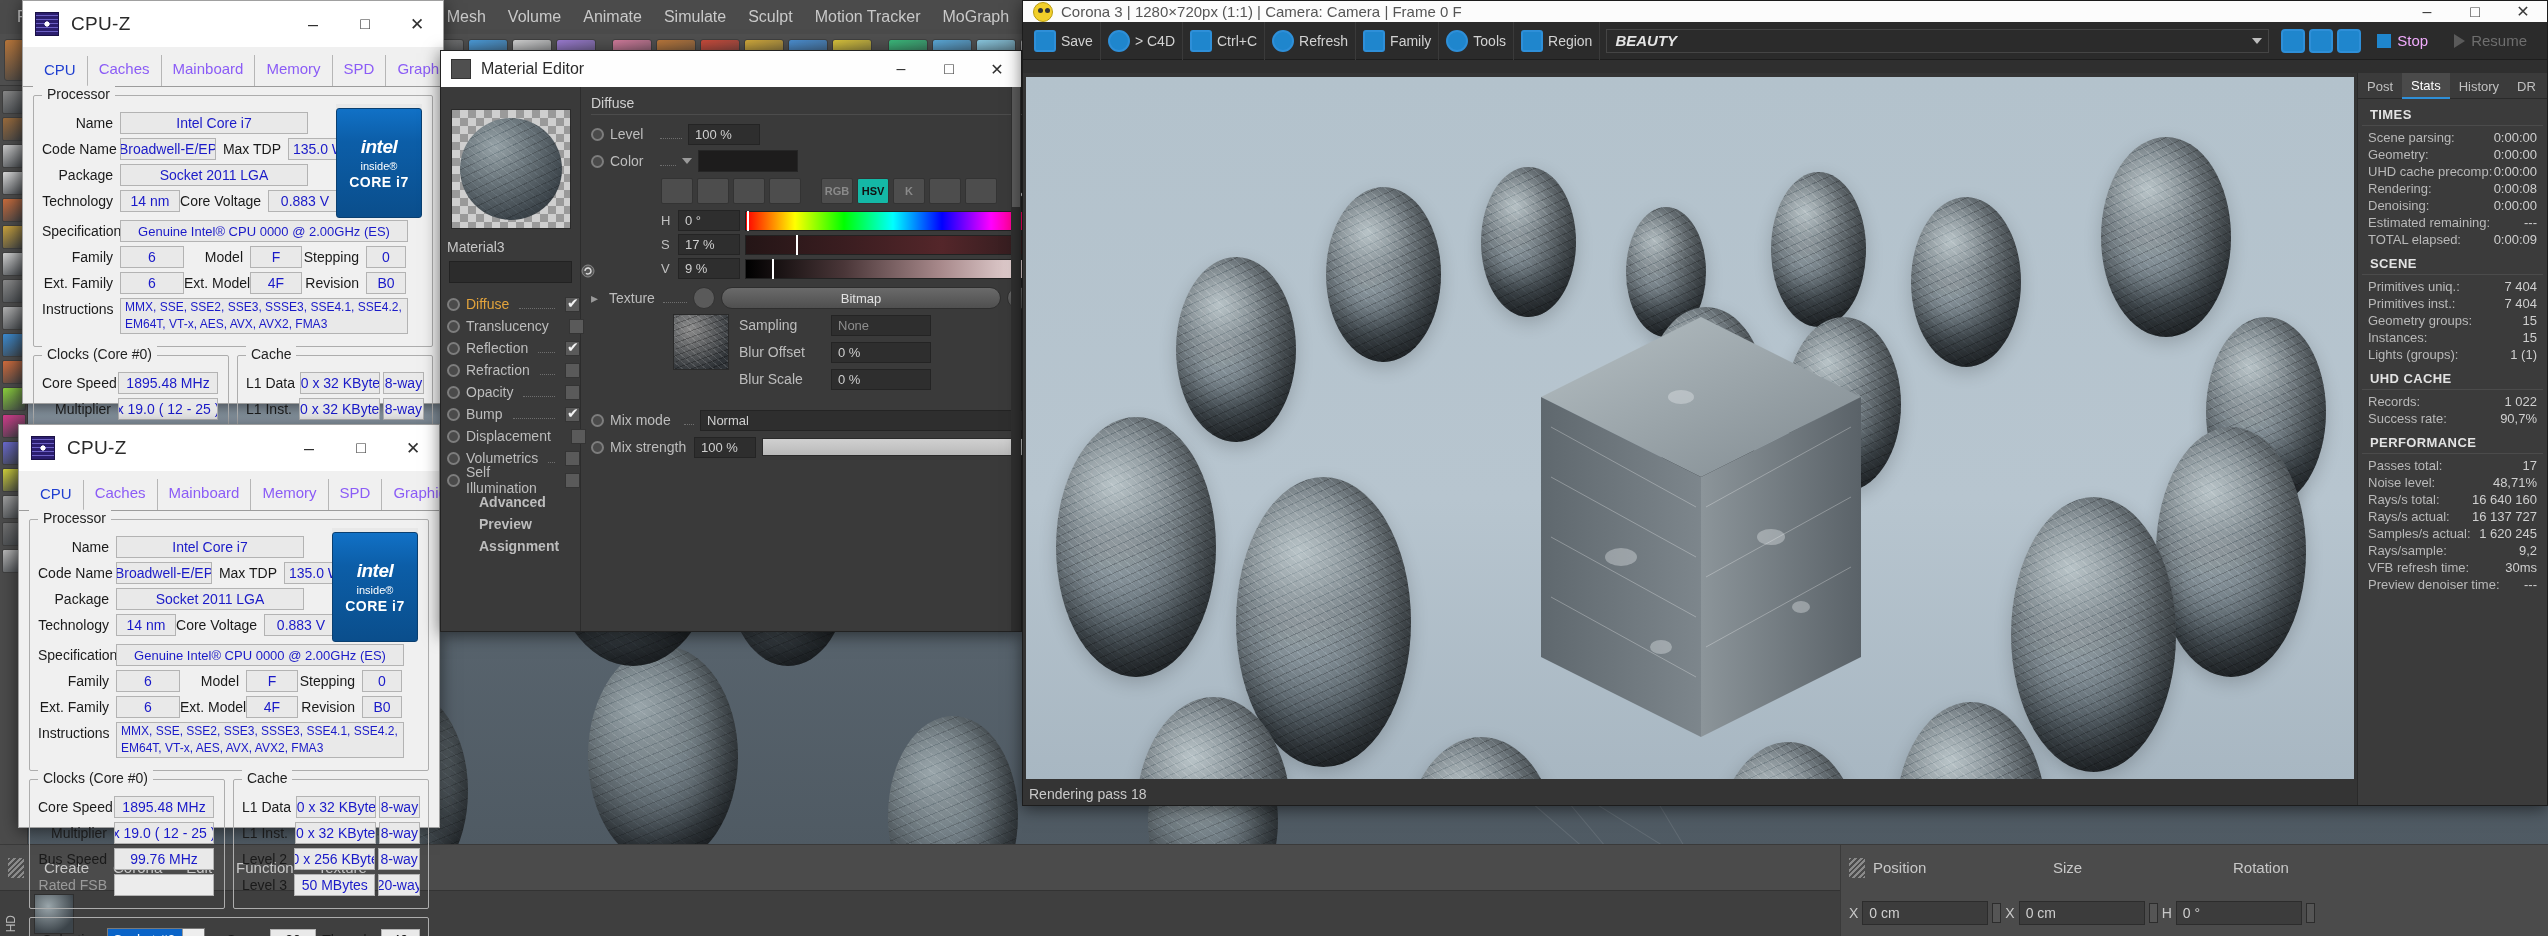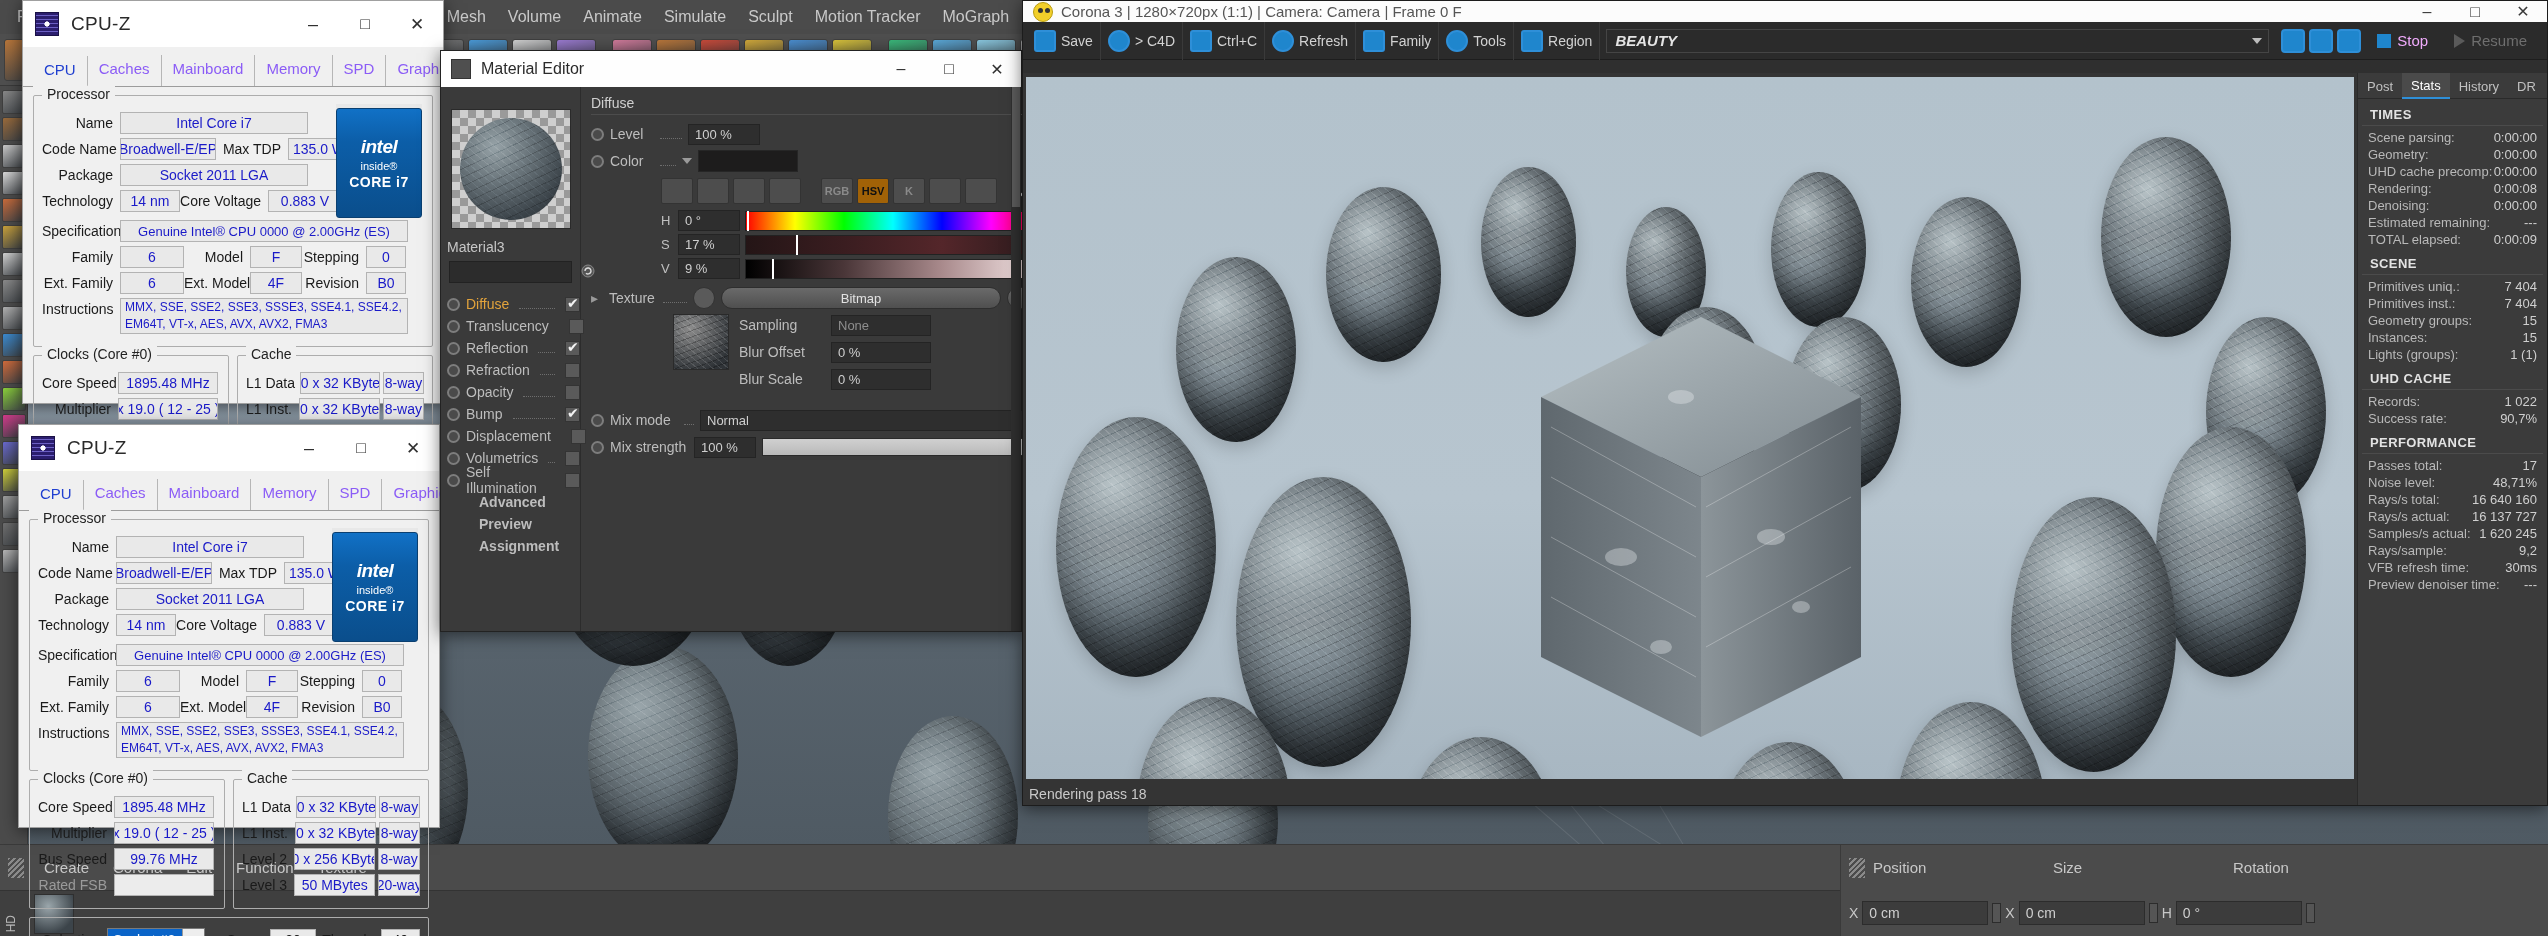--- a/index.html
+++ b/index.html
@@ -193,21 +193,21 @@
   .mated-right { flex:1; position:relative; padding:8px 10px; }
   .sec-hdr { font-size:14px; color:#cfcfcf; border-bottom:1px solid #4c4c4c; padding-bottom:3px; margin-bottom:8px; }
   .mrow { display:flex; align-items:center; height:22px; margin-bottom:5px; gap:6px; font-size:14px; color:#bdbdbd; }
   .mrow .radio { width:13px; height:13px; border-radius:50%; border:2px solid #7d7d7d; background:#4a4a4a; flex:none; }
   .mrow .dots { border-bottom:1px dotted #6e6e6e; height:10px; }
   .numfield { background:#2e2e2e; border:1px solid #242424; height:21px; display:flex; align-items:center;
               padding-left:6px; font-size:13px; color:#cfcfcf; position:relative; }
   .swatch { width:100px; height:22px; background:#1d1c1c; border:1px solid #262626; }
   .icorow { display:flex; gap:4px; align-items:center; margin:6px 0 6px 70px; }
   .ico-btn { width:32px; height:26px; background:#4d4d4d; border:1px solid #333; border-radius:2px; }
-  .ico-btn.lit { background:#a16207; color:#111; font-size:11px; font-weight:bold;
+  .ico-btn.lit { background:#14b8a6; color:#111; font-size:11px; font-weight:bold;
                  display:flex; align-items:center; justify-content:center; }
   .ico-btn.txt { font-size:11px; font-weight:bold; color:#8a8a8a; display:flex; align-items:center; justify-content:center; }
   .hsv-row { display:flex; align-items:center; gap:5px; margin-bottom:3px; margin-left:70px; }
   .hsv-lab { width:12px; font-size:13px; color:#c0c0c0; }
   .hsv-num { width:62px; }
   .hsv-bar { flex:1; height:20px; border:1px solid #222; position:relative; }
   .hsv-bar .cursor { position:absolute; top:-1px; bottom:-1px; width:2px; background:#fff; }
   .bar-hue { background:linear-gradient(to right,#ff0000,#ffff00,#00ff00,#00ffff,#0000ff,#ff00ff,#ff0000); }
   .bar-sat { background:linear-gradient(to right,#241516,#3a1d20,#54262a,#2a1a1c); }
   .bar-val { background:linear-gradient(to right,#000000,#4a3638,#a98a8c,#f7e9e9); }

